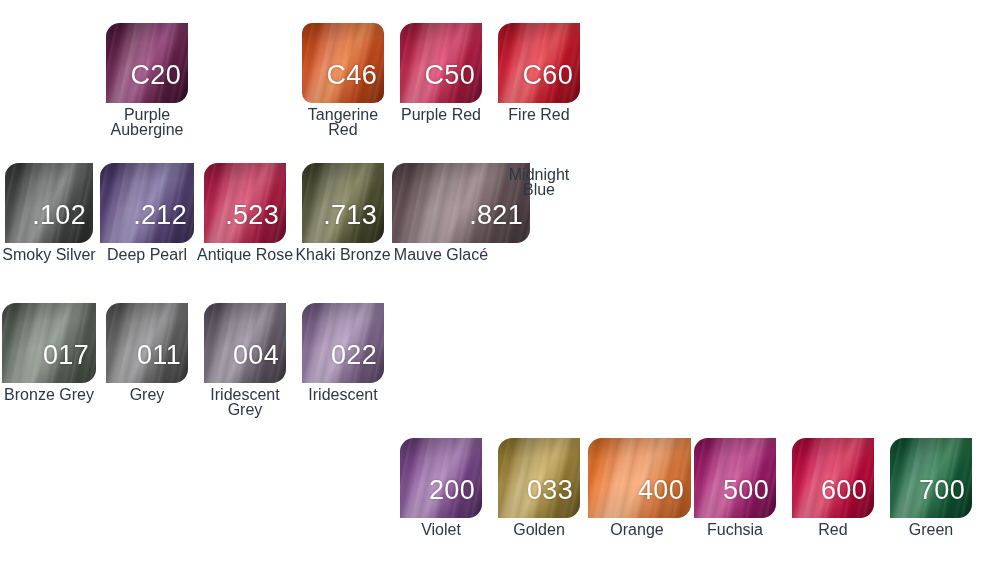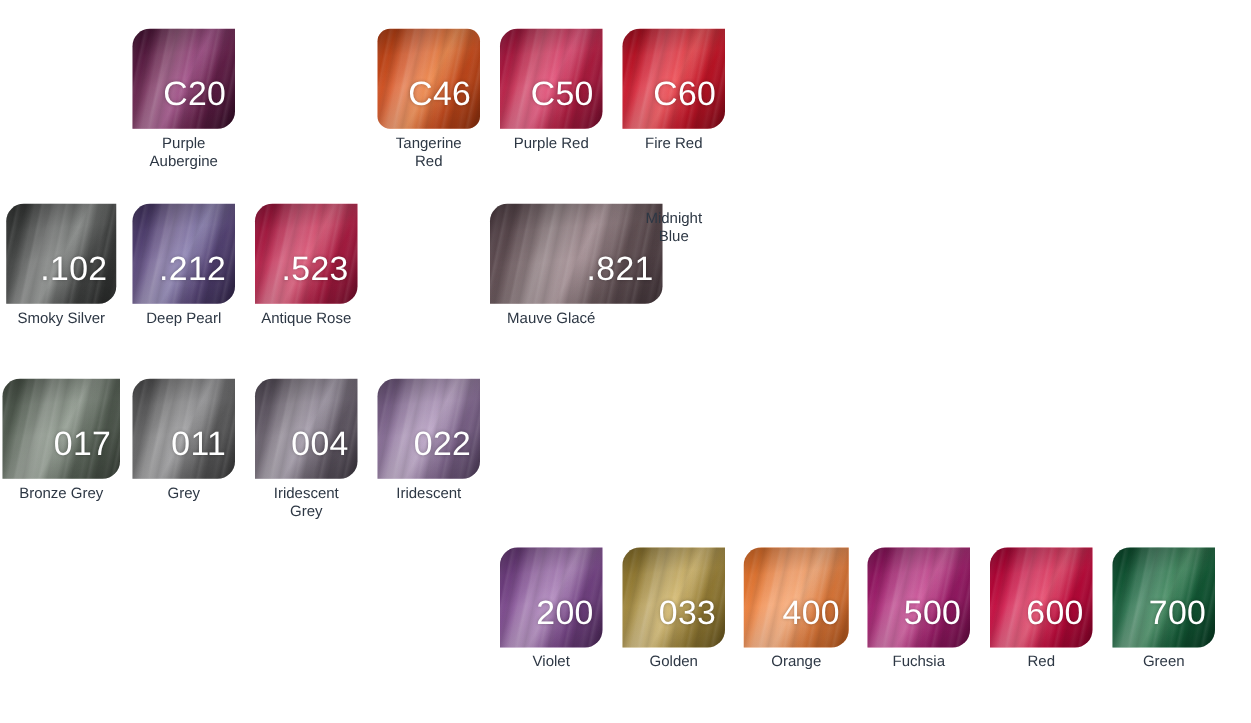--- a/index.html
+++ b/index.html
@@ -88,21 +88,21 @@
     line-height: 26px;
     letter-spacing: 0.3px;
     font-weight: 400;
     text-shadow: 0 0 3px rgba(0,0,0,0.28);
     white-space: nowrap;
   }
 
   .cell .label {
     margin-top: 4px;
     color: #2d3744;
-    font-size: 12px;
+    font-size: 16px;
     line-height: 15px;
     white-space: pre-line;
   }
 </style>
 </head>
 <body>
 
 <div id="chart">
     <div class="cell" style="left: 98px; top: 23px;">
       <div class="swatch" style="background: linear-gradient(118deg, rgb(60, 15, 45) 0%, rgb(109, 35, 80) 30%, rgb(163, 83, 138) 52%, rgb(109, 35, 80) 70%, rgb(60, 15, 45) 100%); width: 82px; height: 80px;">
@@ -145,36 +145,45 @@
     <div class="cell" style="left: 0px; top: 163px;">
       <div class="swatch" style="background: linear-gradient(118deg, rgb(44, 46, 45) 0%, rgb(75, 77, 76) 30%, rgb(141, 144, 142) 52%, rgb(75, 77, 76) 70%, rgb(44, 46, 45) 100%); width: 88px; height: 80px;">
         <div class="sheen"></div>
         <div class="strands"></div>
         <div class="shade-top"></div>
         <div class="code">.102</div>
       </div>
       <div class="label">Smoky Silver</div>
     </div>
     <div class="cell" style="left: 98px; top: 163px;">
-      <div class="swatch" style="background: linear-gradient(118deg, rgb(58, 44, 86) 0%, rgb(93, 74, 128) 30%, rgb(145, 135, 182) 52%, rgb(93, 74, 128) 70%, rgb(58, 44, 86) 100%); width: 82px; height: 80px;">
+      <div class="swatch" style="background: linear-gradient(118deg, rgb(58, 44, 86) 0%, rgb(93, 74, 128) 30%, rgb(145, 135, 182) 52%, rgb(93, 74, 128) 70%, rgb(58, 44, 86) 100%); width: 94px; height: 80px;">
         <div class="sheen"></div>
         <div class="strands"></div>
         <div class="shade-top"></div>
         <div class="code">.212</div>
       </div>
       <div class="label">Deep Pearl</div>
     </div>
     <div class="cell" style="left: 196px; top: 163px;">
       <div class="swatch" style="background: linear-gradient(118deg, rgb(140, 16, 53) 0%, rgb(186, 31, 72) 30%, rgb(222, 93, 124) 52%, rgb(186, 31, 72) 70%, rgb(140, 16, 53) 100%); width: 82px; height: 80px;">
         <div class="sheen"></div>
         <div class="strands"></div>
         <div class="shade-top"></div>
         <div class="code">.523</div>
       </div>
       <div class="label">Antique Rose</div>
+    </div>
+    <div class="cell" style="left: 294px; top: 163px;">
+      <div class="swatch" style="background: linear-gradient(118deg, rgb(50, 53, 29) 0%, rgb(84, 87, 53) 30%, rgb(145, 145, 107) 52%, rgb(84, 87, 53) 70%, rgb(50, 53, 29) 100%); width: 82px; height: 80px;">
+        <div class="sheen"></div>
+        <div class="strands"></div>
+        <div class="shade-top"></div>
+        <div class="code">.713</div>
+      </div>
+      <div class="label">Khaki Bronze</div>
     </div>
     <div class="cell" style="left: 392px; top: 163px;">
       <div class="swatch" style="background: linear-gradient(118deg, rgb(74, 58, 64) 0%, rgb(110, 91, 95) 30%, rgb(169, 148, 153) 52%, rgb(110, 91, 95) 70%, rgb(74, 58, 64) 100%); width: 90px; height: 80px; padding-left: 48px;">
         <div class="sheen"></div>
         <div class="strands"></div>
         <div class="shade-top"></div>
         <div class="code">.821</div>
       </div>
       <div class="label">Mauve Glacé</div>
     </div>
@@ -231,21 +240,21 @@
     <div class="cell" style="left: 490px; top: 438px;">
       <div class="swatch" style="background: linear-gradient(118deg, rgb(124, 102, 36) 0%, rgb(165, 138, 60) 30%, rgb(214, 188, 116) 52%, rgb(165, 138, 60) 70%, rgb(124, 102, 36) 100%); width: 82px; height: 80px;">
         <div class="sheen"></div>
         <div class="strands"></div>
         <div class="shade-top"></div>
         <div class="code">033</div>
       </div>
       <div class="label">Golden</div>
     </div>
     <div class="cell" style="left: 588px; top: 438px;">
-      <div class="swatch" style="background: linear-gradient(118deg, rgb(210, 100, 31) 0%, rgb(239, 131, 64) 30%, rgb(248, 174, 125) 52%, rgb(239, 131, 64) 70%, rgb(210, 100, 31) 100%); width: 84px; height: 80px;">
+      <div class="swatch" style="background: linear-gradient(118deg, rgb(210, 100, 31) 0%, rgb(239, 131, 64) 30%, rgb(248, 174, 125) 52%, rgb(239, 131, 64) 70%, rgb(210, 100, 31) 100%); width: 103px; height: 80px;">
         <div class="sheen"></div>
         <div class="strands"></div>
         <div class="shade-top"></div>
         <div class="code">400</div>
       </div>
       <div class="label">Orange</div>
     </div>
     <div class="cell" style="left: 686px; top: 438px;">
       <div class="swatch" style="background: linear-gradient(118deg, rgb(124, 14, 81) 0%, rgb(166, 29, 111) 30%, rgb(207, 90, 157) 52%, rgb(166, 29, 111) 70%, rgb(124, 14, 81) 100%); width: 82px; height: 80px;">
         <div class="sheen"></div>

